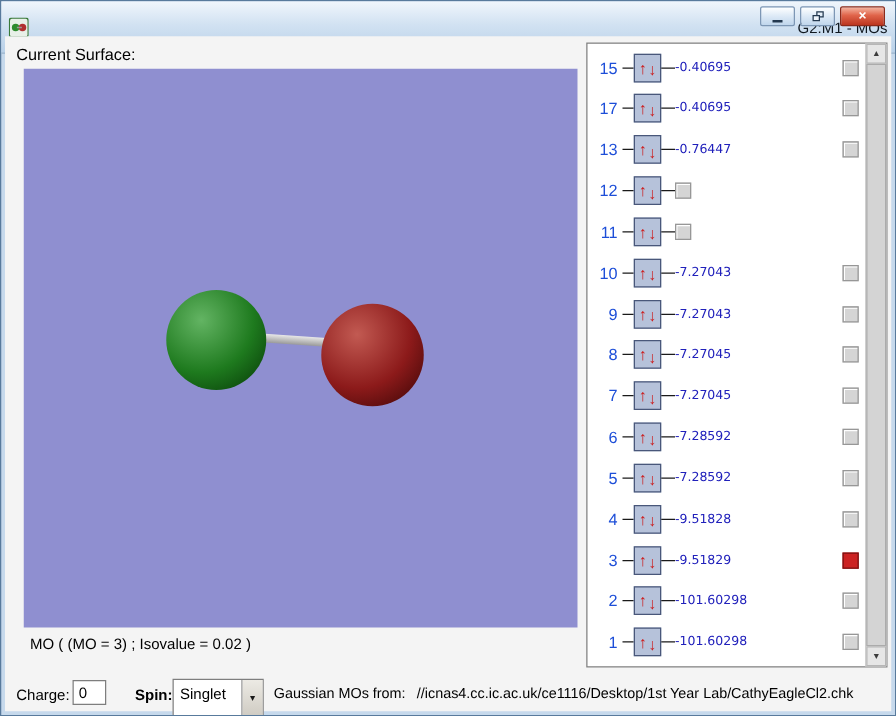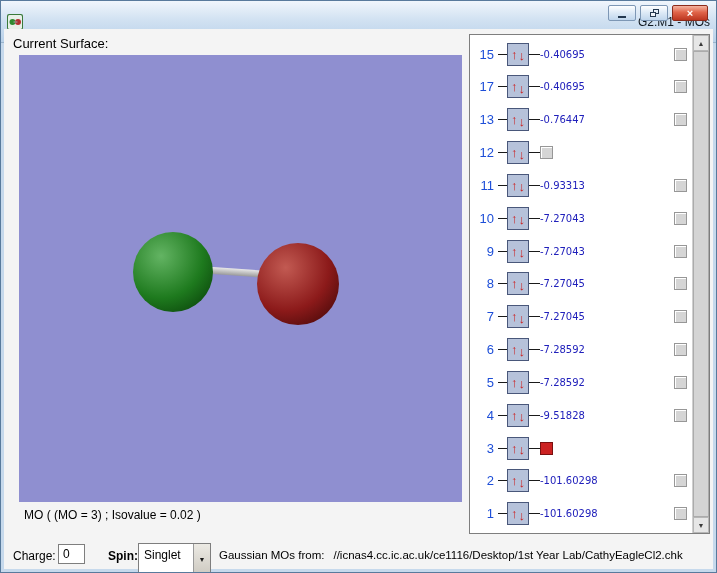--- a/index.html
+++ b/index.html
@@ -226,21 +226,20 @@
   </div>
 
   <div class="mo-row">
     <span class="mo-index">11</span>
     <span class="hline l"></span>
     <span class="mo-box">
       <span class="arr up">↑</span>
       <span class="arr down">↓</span>
     </span>
     <span class="hline r"></span>
-    <span class="mo-energy">-0.93313</span>
     <span class="mo-checkbox"></span>
   </div>
 
   <div class="mo-row">
     <span class="mo-index">10</span>
     <span class="hline l"></span>
     <span class="mo-box">
       <span class="arr up">↑</span>
       <span class="arr down">↓</span>
     </span>
@@ -322,20 +321,21 @@
   </div>
 
   <div class="mo-row">
     <span class="mo-index">3</span>
     <span class="hline l"></span>
     <span class="mo-box">
       <span class="arr up">↑</span>
       <span class="arr down">↓</span>
     </span>
     <span class="hline r"></span>
+    <span class="mo-energy">-9.51829</span>
     <span class="mo-checkbox selected"></span>
   </div>
 
   <div class="mo-row">
     <span class="mo-index">2</span>
     <span class="hline l"></span>
     <span class="mo-box">
       <span class="arr up">↑</span>
       <span class="arr down">↓</span>
     </span>

